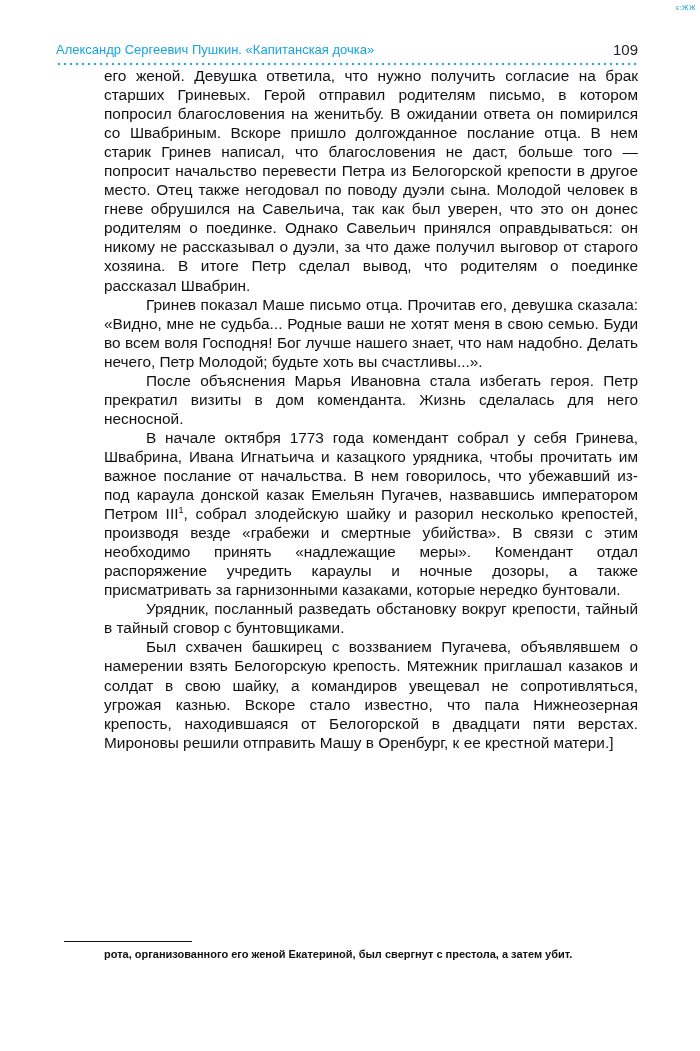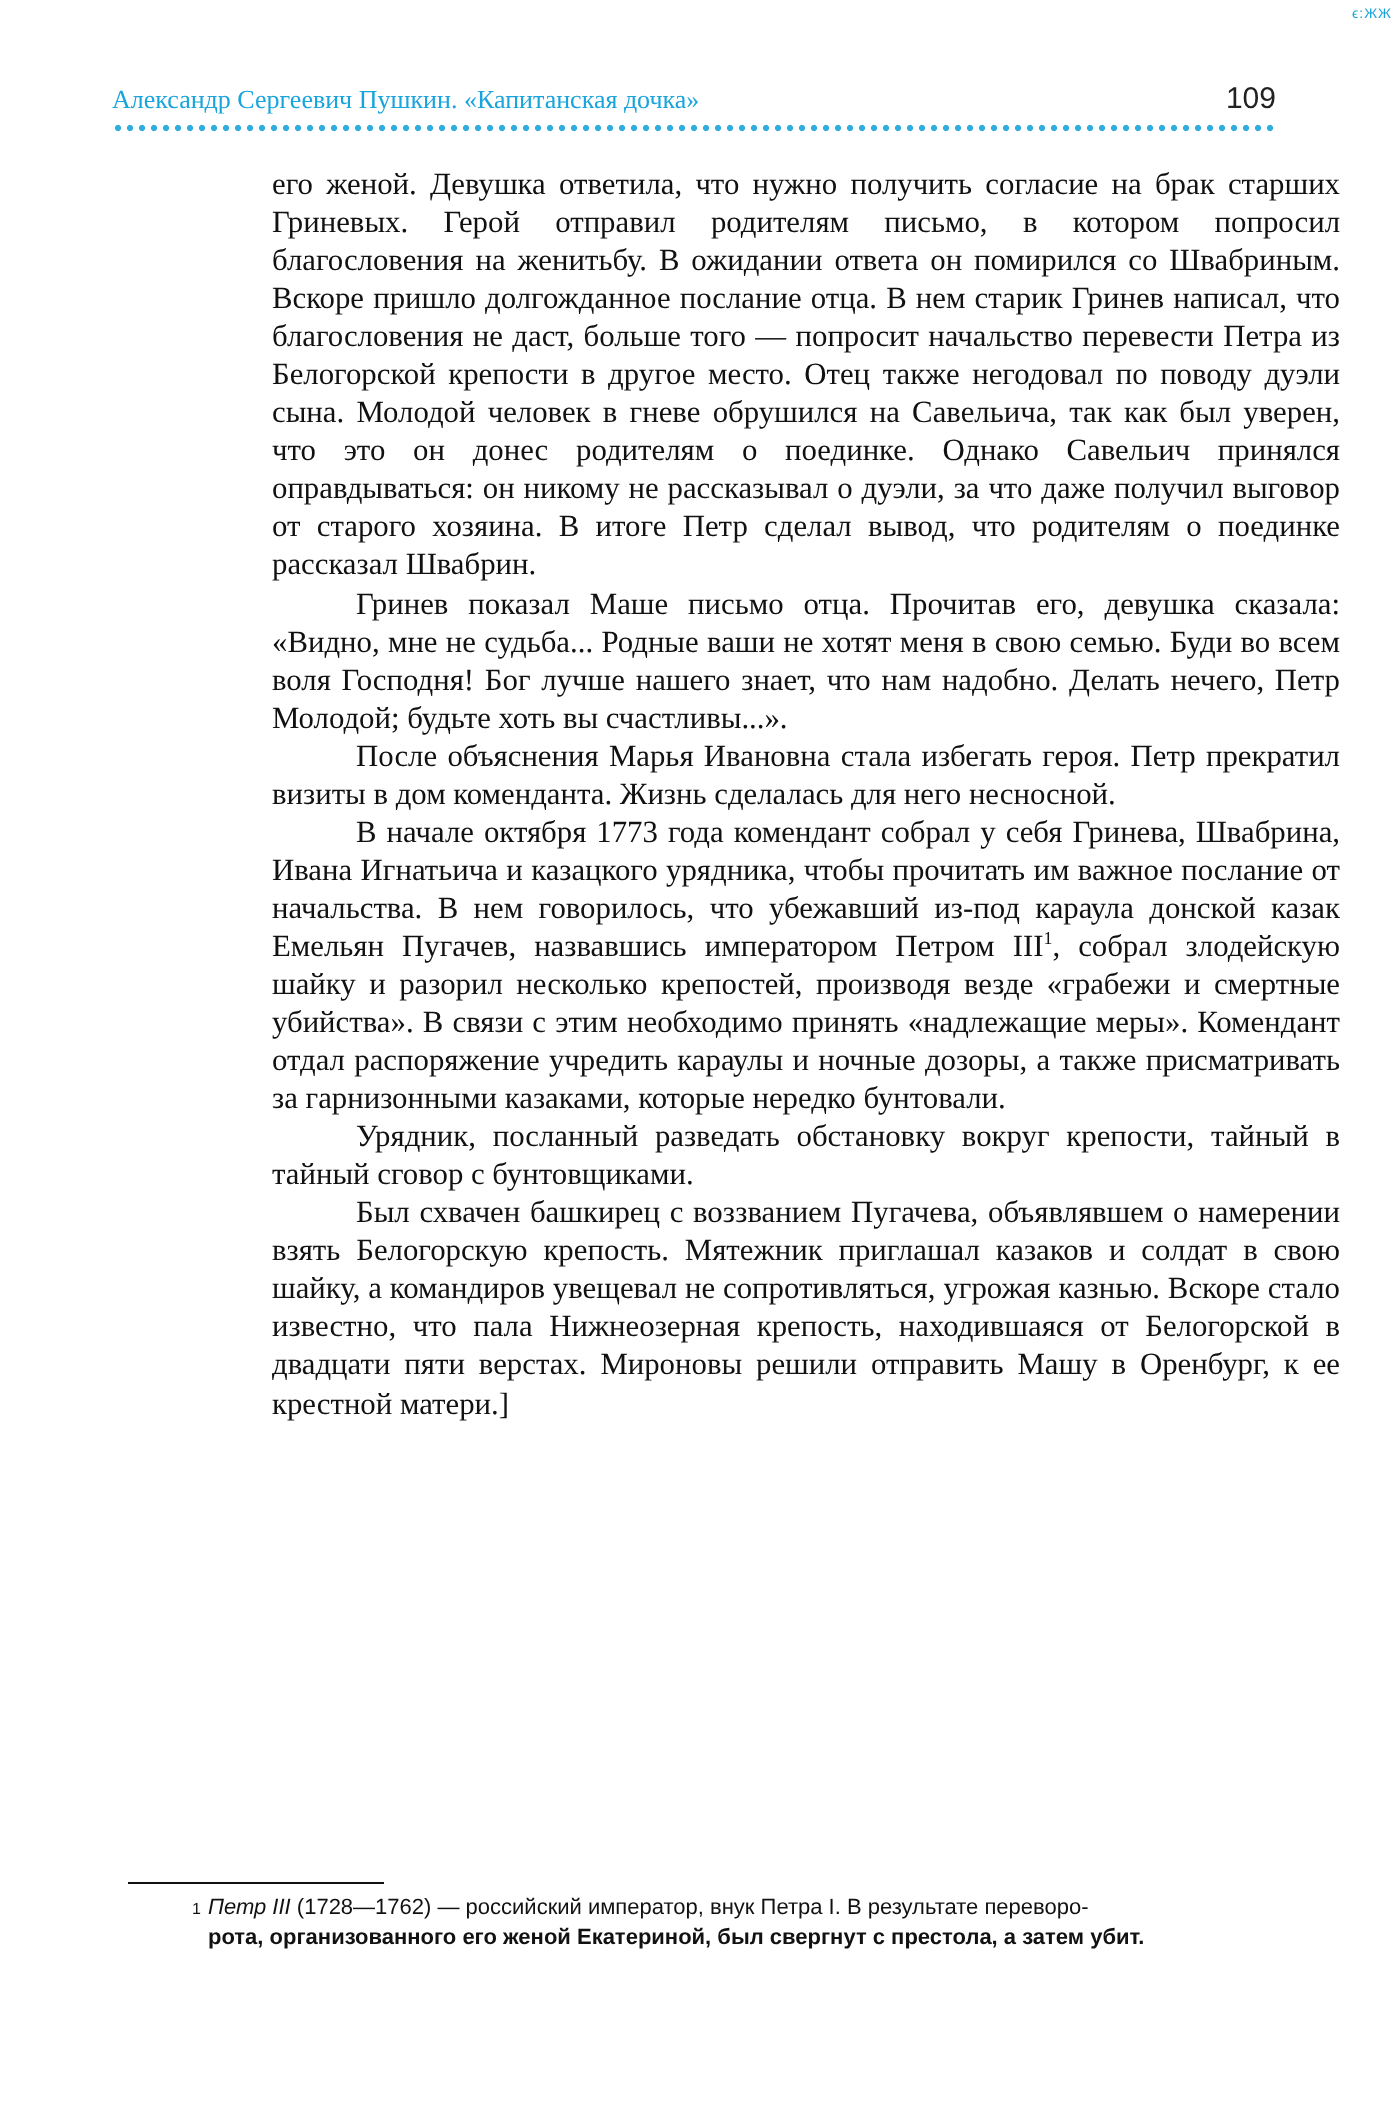--- a/index.html
+++ b/index.html
@@ -27,21 +27,21 @@
       position: absolute;
       top: 42px;
       left: 56px;
       width: 582px;
       height: 36px;
     }
     .running-head .title {
       position: absolute;
       left: 0;
       top: 0;
-      font-family: Liberation Serif, serif;
+      font-family: Liberation Sans, sans-serif;
       font-size: 13px;
       color: #18a4dc;
       white-space: nowrap;
     }
     .running-head .page-number {
       position: absolute;
       right: 0;
       top: -1px;
       font-family: "Liberation Sans", sans-serif;
       font-size: 15px;
@@ -55,28 +55,27 @@
       top: 19px;
       height: 6px;
       background-image:
         radial-gradient(circle at 3px 3px, #18a4dc 1.4px, transparent 1.6px);
       background-size: 6px 6px;
       background-repeat: repeat-x;
       opacity: 0.9;
     }
     .body-text {
       position: absolute;
-      top: 83px;
+      top: 66px;
       left: 104px;
       width: 534px;
-      font-family: Liberation Serif, serif;
+      font-family: Liberation Sans, sans-serif;
       font-size: 15.4px;
       line-height: 19.05px;
       text-align: justify;
-      margin-left: 32px;
     }
     .body-text p {
       margin: 0;
     }
     .body-text p.indent {
       text-indent: 42px;
     }
     .body-text p.cont {
       text-indent: 0;
     }
@@ -131,15 +130,14 @@
   <p class="indent">Гринев показал Маше письмо отца. Прочитав его, девушка сказала: «Видно, мне не судьба... Родные ваши не хотят меня в свою семью. Буди во всем воля Господня! Бог лучше нашего знает, что нам надобно. Делать нечего, Петр Молодой; будьте хоть вы счастливы...».</p>
   <p class="indent">После объяснения Марья Ивановна стала избегать героя. Петр прекратил визиты в дом коменданта. Жизнь сделалась для него несносной.</p>
   <p class="indent"><span>В начале октября 1773 года комендант собрал у себя Гринева, Швабрина, Ивана Игнатьича и казацкого урядника, чтобы прочитать им важное послание от начальства. В нем говорилось, что убежавший из-под караула донской казак Емельян Пугачев, назвавшись императором Петром III</span><sup>1</sup><span>, собрал злодейскую шайку и разорил несколько крепостей, производя везде «грабежи и смертные убийства». В связи с этим необходимо принять «надлежащие меры». Комендант отдал распоряжение учредить караулы и ночные дозоры, а также присматривать за гарнизонными казаками, которые нередко бунтовали.</span></p>
   <p class="indent">Урядник, посланный разведать обстановку вокруг крепости, тайный в тайный сговор с бунтовщиками.</p>
   <p class="indent">Был схвачен башкирец с воззванием Пугачева, объявлявшем о намерении взять Белогорскую крепость. Мятежник приглашал казаков и солдат в свою шайку, а командиров увещевал не сопротивляться, угрожая казнью. Вскоре стало известно, что пала Нижнеозерная крепость, находившаяся от Белогорской в двадцати пяти верстах. Мироновы решили отправить Машу в Оренбург, к ее крестной матери.]</p>
 </main>
 
 <div class="footnote-rule"></div>
 
 <footer class="footnote">
-  <div><span class="marker">1</span><span class="name">Петр III</span><span> (1728—1762) — российский император, внук Петра I. В результате переворо-</span></div>
   <div class="line2">рота, организованного его женой Екатериной, был свергнут с престола, а затем убит.</div>
 </footer>
 
 </body></html>

